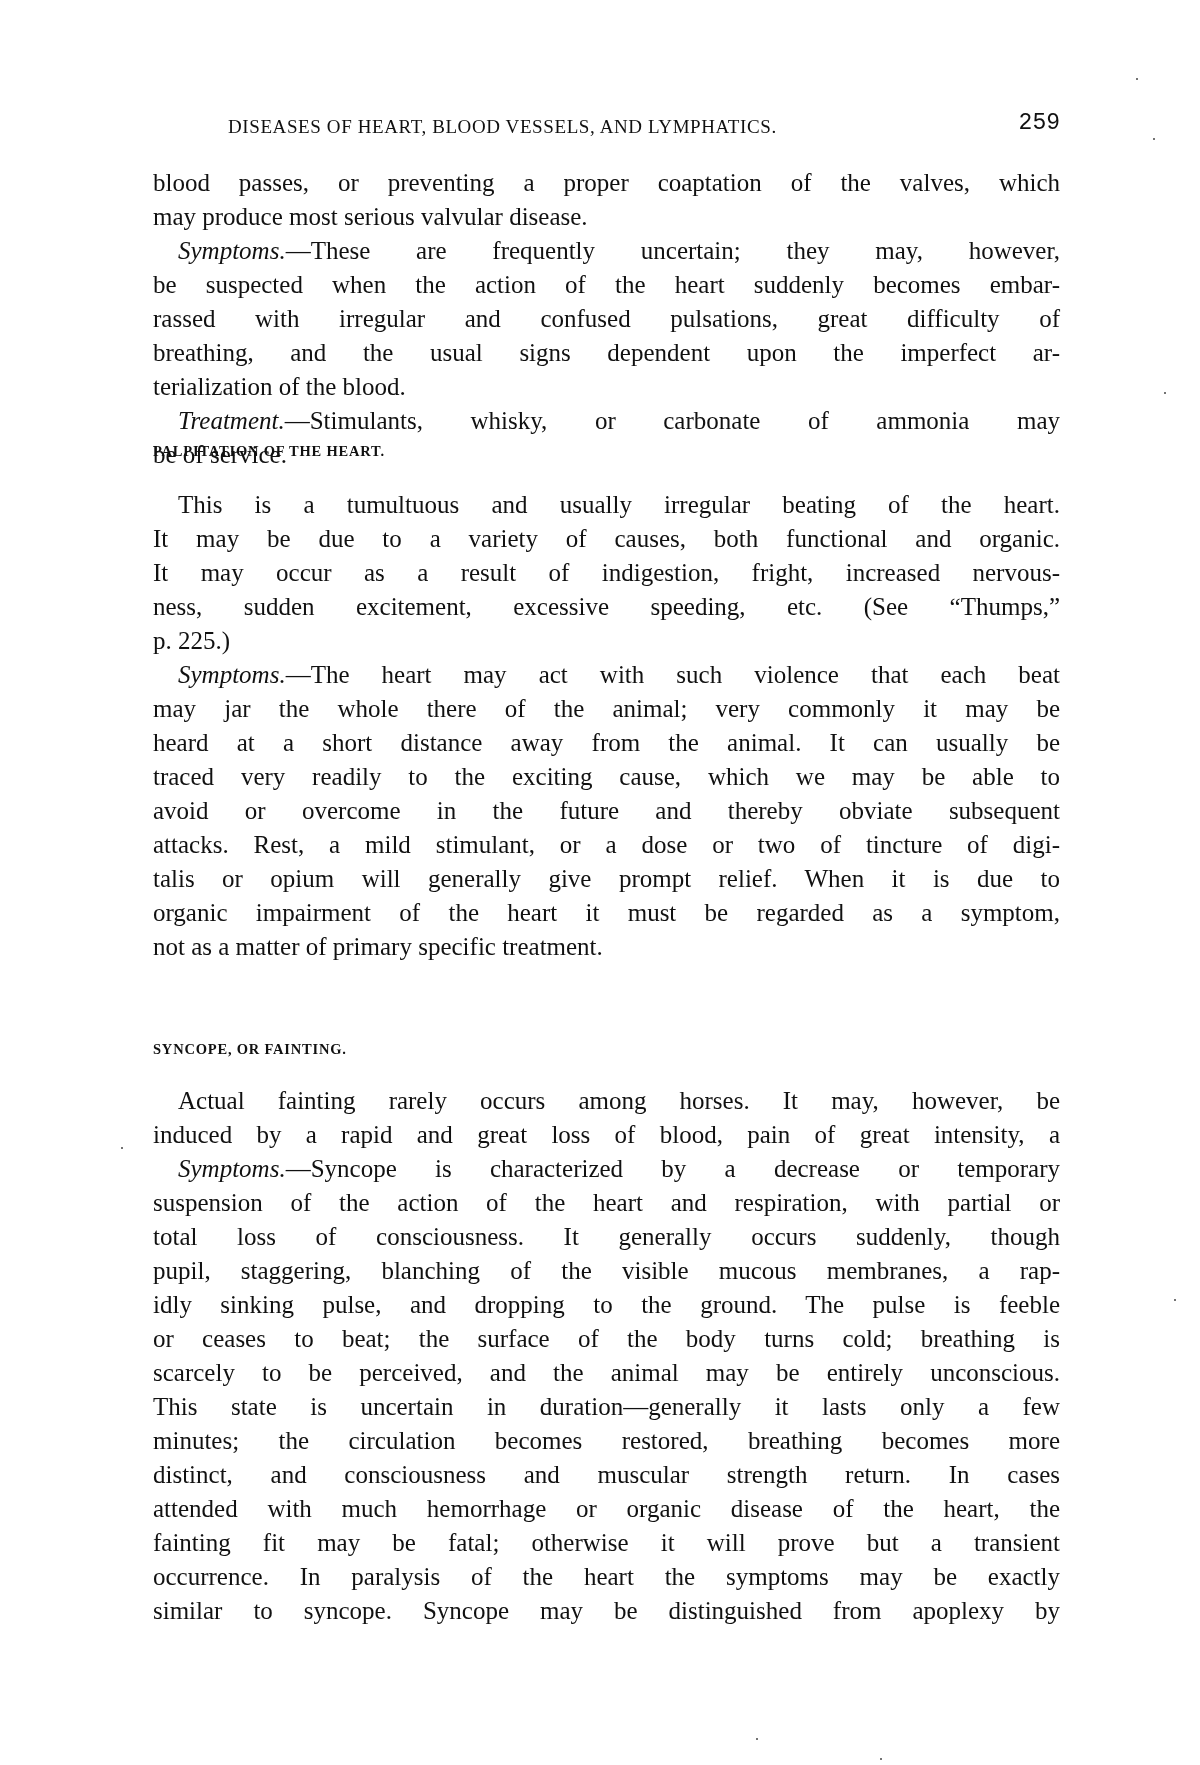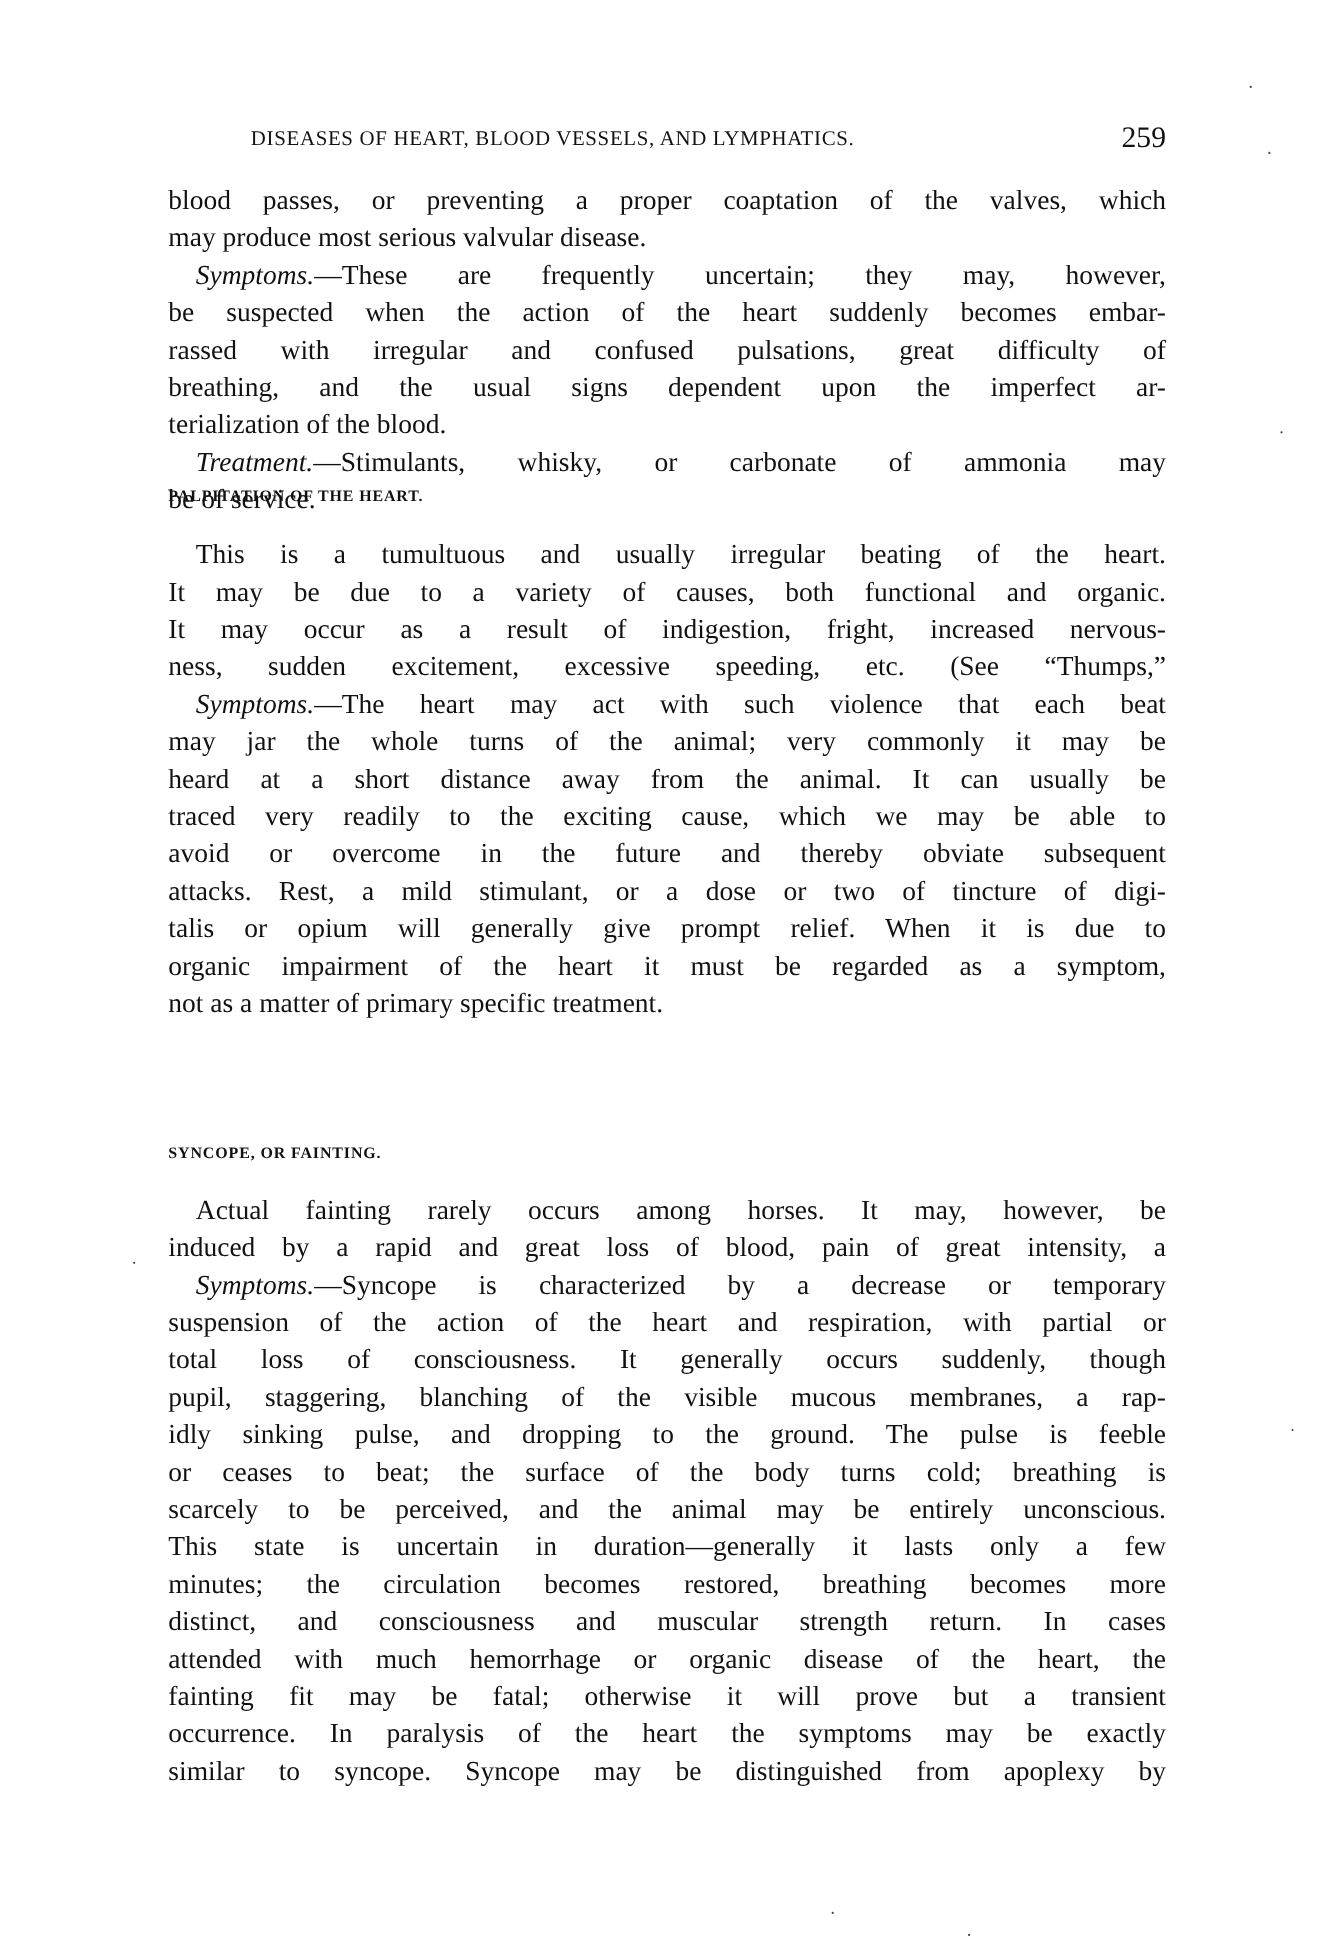--- a/index.html
+++ b/index.html
@@ -2,21 +2,21 @@
 <html><head>
 <meta charset="utf-8">
 <style>
   html, body { margin: 0; padding: 0; background: #ffffff; }
   body { width: 1200px; height: 1765px; position: relative; overflow: hidden;
          font-family: "Liberation Serif", "DejaVu Serif", serif; color: #111; }
   .page { position: absolute; left: 0; top: 16px; width: 1132px; height: 1765px; }
   .running-head { position: absolute; top: 100px; left: 228px; width: 832px;
                   font-size: 19px; letter-spacing: 0.6px; text-transform: uppercase; }
   .running-head .title { display: inline-block; }
-  .running-head .pageno { position: absolute; right: 0; top: -6px; font-size: 27px; letter-spacing: 0; }
+  .running-head .pageno { position: absolute; right: 0; top: -6px; font-size: 23px; letter-spacing: 0; font-family: Liberation Mono, monospace; }
   .block { position: absolute; left: 153px; width: 907px; }
   .line { display: block; height: 34px; line-height: 34px; font-size: 25px;
           white-space: nowrap; text-align: justify; text-align-last: justify; }
   .line.last { text-align-last: left; }
   .line.indent { padding-left: 25px; }
   .rubric { font-style: italic; }
   .section-heading { position: absolute; left: 153px; width: 907px; text-align: left;
                      font-size: 14.5px; font-weight: bold; letter-spacing: 0.8px; }
   .speck { position: absolute; width: 2px; height: 2px; background: #444; border-radius: 1px; }
 </style>
@@ -49,24 +49,25 @@
   </div>
 
   <div class="section-heading" style="top:427px">PALPITATION OF THE HEART.</div>
 
   <div class="block" style="top:472px">
     <div>
       <span class="line indent">This is a tumultuous and usually irregular beating of the heart.</span>
       <span class="line">It may be due to a variety of causes, both functional and organic.</span>
       <span class="line">It may occur as a result of indigestion, fright, increased nervous-</span>
       <span class="line">ness, sudden excitement, excessive speeding, etc.  (See “Thumps,”</span>
+      <span class="line last">p. 225.)</span>
     </div>
     <div>
       <span class="line indent"><i class="rubric">Symptoms.</i><span>—The heart may act with such violence that each beat</span></span>
-      <span class="line">may jar the whole turns of the animal; very commonly it may be</span>
+      <span class="line">may jar the whole there of the animal; very commonly it may be</span>
       <span class="line">heard at a short distance away from the animal.  It can usually be</span>
       <span class="line">traced very readily to the exciting cause, which we may be able to</span>
       <span class="line">avoid or overcome in the future and thereby obviate subsequent</span>
       <span class="line">attacks.  Rest, a mild stimulant, or a dose or two of tincture of digi-</span>
       <span class="line">talis or opium will generally give prompt relief.  When it is due to</span>
       <span class="line">organic impairment of the heart it must be regarded as a symptom,</span>
       <span class="line last">not as a matter of primary specific treatment.</span>
     </div>
   </div>
 

